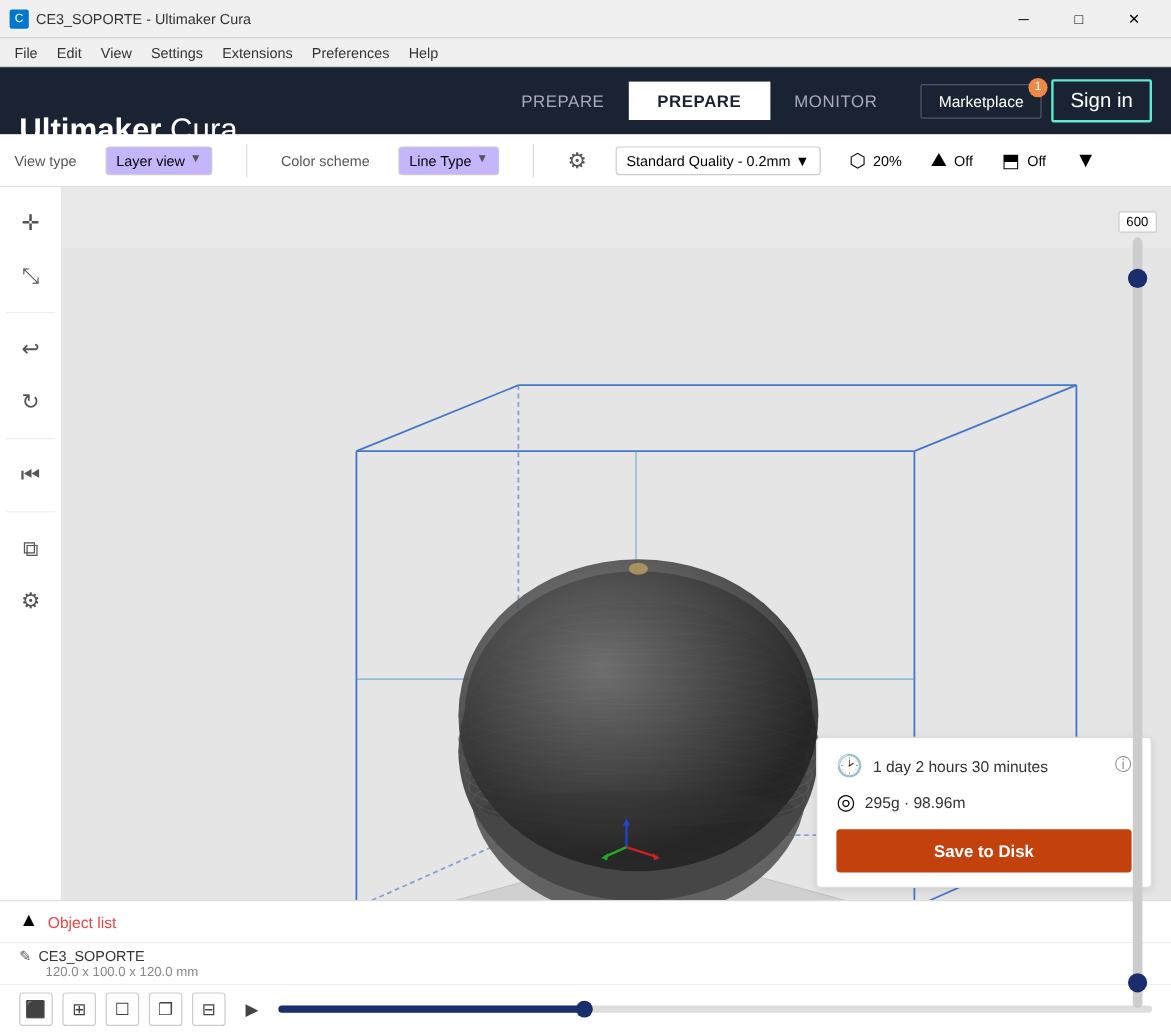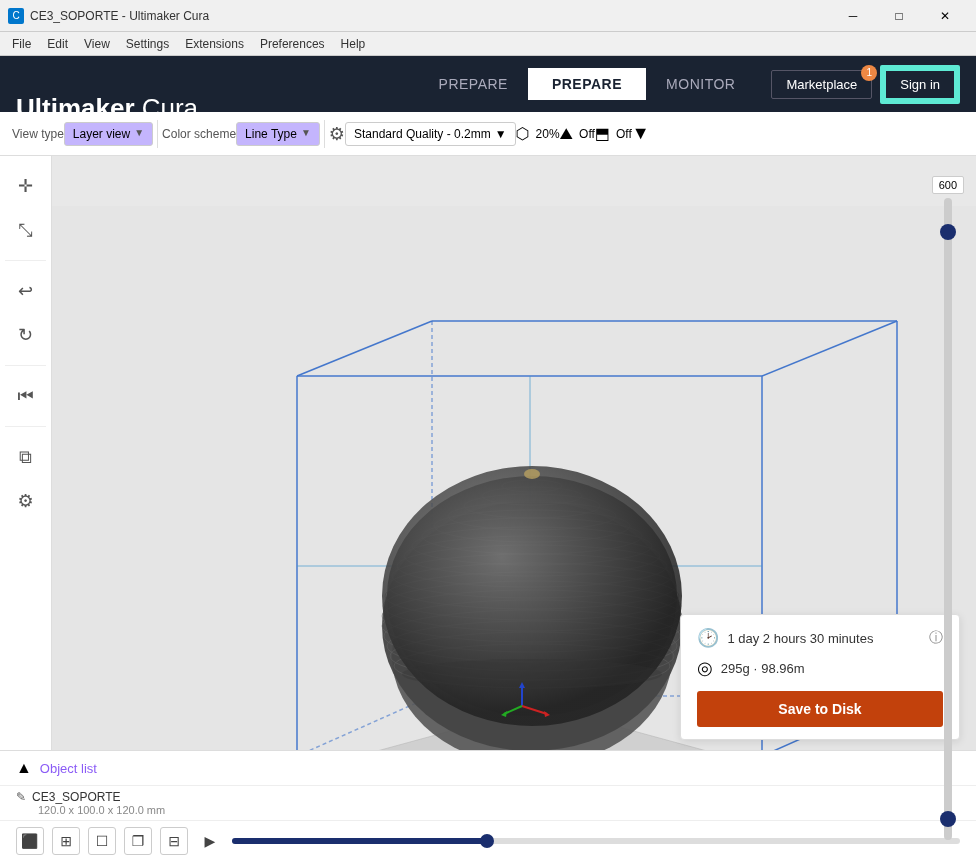--- a/index.html
+++ b/index.html
@@ -60,33 +60,33 @@
       padding: 6px 14px; font-size: 13px; cursor: pointer; position: relative;
       border-radius: 2px;
     }
     .marketplace-badge {
       position: absolute; top: -6px; right: -6px;
       background: #e84; color: white; border-radius: 50%;
       width: 16px; height: 16px; font-size: 10px;
       display: flex; align-items: center; justify-content: center;
     }
     .sign-in-btn {
-      border: 6px solid #5eead4; background: transparent; color: white;
-      padding: 6px 14px; font-size: 13px; cursor: pointer; border-radius: 2px;
+      border: 2px solid #5eead4; background: transparent; color: white;
+      padding: 6px 14px; font-size: 17px; cursor: pointer; border-radius: 2px;
     }
 
     
     .toolbar {
       background: white;
       height: 44px;
       display: flex;
       align-items: center;
       padding: 0 12px;
       border-bottom: 1px solid #ddd;
-      gap: 0;
+      gap: 24px;
     }
     .toolbar-label { font-size: 12px; color: #555; }
     .toolbar-select {
       display: flex; gap: 4px;
       border: 1px solid #ccc; border-radius: 3px;
       padding: 4px 8px; font-size: 12px; cursor: pointer;
       background: #c4b5fd;
     }
     .toolbar-select .arrow { font-size: 10px; color: #555; }
     .toolbar-divider { width: 1px; height: 28px; background: #ddd; margin: 0 4px; }
@@ -181,21 +181,21 @@
       height: 110px;
       background: white;
       border-top: 1px solid #ddd;
       display: flex;
       flex-direction: column;
     }
     .object-list-header {
       display: flex; align-items: center; padding: 8px 16px;
       gap: 8px; border-bottom: 1px solid #eee;
     }
-    .object-list-header-text { font-size: 13px; color: #8b5cf6; }
+    .object-list-header-text { font-size: 13px; color: #ef4444; }
     .object-item {
       display: flex; flex-direction: column; padding: 4px 16px;
     }
     .object-name { font-size: 12px; color: #333; display: flex; align-items: center; gap: 6px; }
     .object-dims { font-size: 11px; color: #888; margin-left: 22px; }
     .bottom-tools {
       display: flex; align-items: center; padding: 6px 16px; gap: 8px;
       border-top: 1px solid #eee;
     }
     .bottom-tool-btn {

